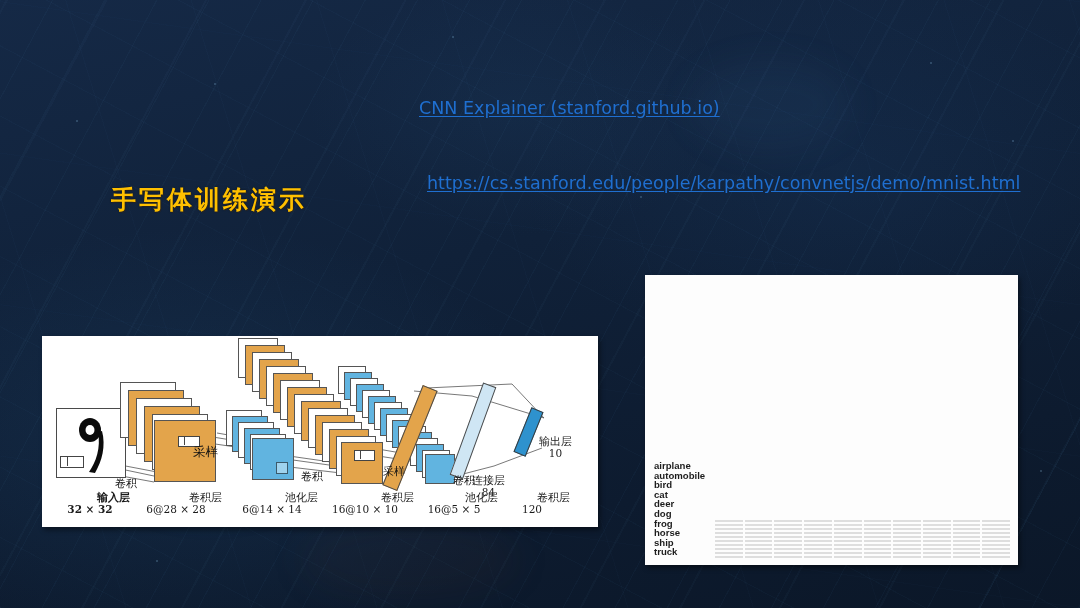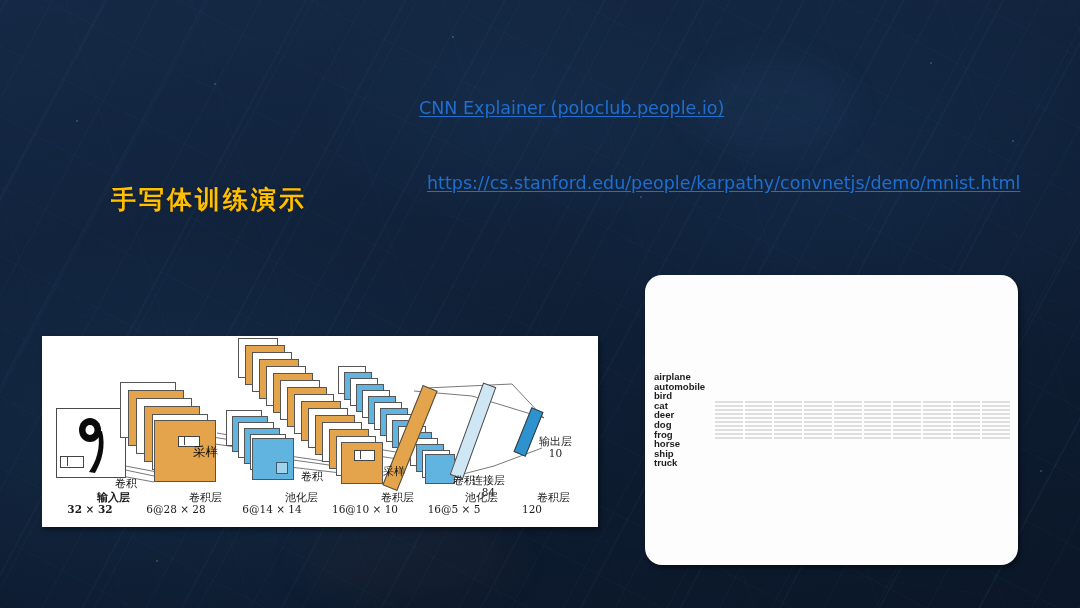--- a/index.html
+++ b/index.html
@@ -71,21 +71,21 @@
     font-family:"DejaVu Serif","Liberation Serif",serif;
   }
   .card{position:absolute;border:1.1px solid #4a4a4a;box-sizing:border-box;}
   .stkcard{position:absolute;box-sizing:border-box;border:1px solid #555;}
   svg.conn{position:absolute;left:0;top:0;width:556px;height:191px;overflow:visible;}
 
   
   #cifar{
     position:absolute;left:645px;top:275px;width:373px;height:290px;
     background:#FDFDFD;box-shadow:2px 3px 5px rgba(0,0,0,.45);
-    display:flex;align-items:center;border-radius:17px;
+    display:flex;align-items:flex-end;
   }
   #cifar-labels{
     width:68px;flex:0 0 68px;display:flex;flex-direction:column;
     justify-content:space-around;padding:8px 0 8px 9px;box-sizing:border-box;
   }
   #cifar-labels div{
     font-size:9.6px;font-weight:bold;color:#1c1c1c;
     font-family:"Liberation Sans","DejaVu Sans",sans-serif;
     line-height:1;white-space:nowrap;
   }
@@ -107,21 +107,21 @@
   <div class="glow" style="left:300px;top:520px;width:220px;height:80px;background:rgba(90,70,50,.08);"></div>
   <div class="spark" style="left:76px;top:120px;width:2px;height:2px;"></div>
   <div class="spark" style="left:214px;top:83px;width:2px;height:2px;"></div>
   <div class="spark" style="left:930px;top:62px;width:2px;height:2px;"></div>
   <div class="spark" style="left:1012px;top:140px;width:2px;height:2px;"></div>
   <div class="spark" style="left:640px;top:196px;width:2px;height:2px;"></div>
   <div class="spark" style="left:452px;top:36px;width:2px;height:2px;"></div>
   <div class="spark" style="left:156px;top:560px;width:2px;height:2px;"></div>
   <div class="spark" style="left:1040px;top:470px;width:2px;height:2px;"></div>
 
-  <a class="lnk" style="position:absolute;left:419px;top:98px;font-size:17.5px;">CNN Explainer (poloclub.people.io)</a>
+  <a class="lnk" style="position:absolute;left:419px;top:98px;font-size:17.5px;">CNN Explainer (stanford.github.io)</a>
 
   <div class="cn-head" style="position:absolute;left:111px;top:183px;font-size:25px;">手写体训练演示</div>
   <a class="lnk" style="position:absolute;left:427px;top:172px;width:440px;font-size:17.5px;line-height:1.35;display:block;">https://cs.stanford.edu/people/karpathy/convnetjs/demo/mnist.html</a>
 
 
   <div id="cnnpanel">
     <div id="cnnstage">
 
       <svg class="conn">
         <g stroke="#555" stroke-width=".8" fill="none">

